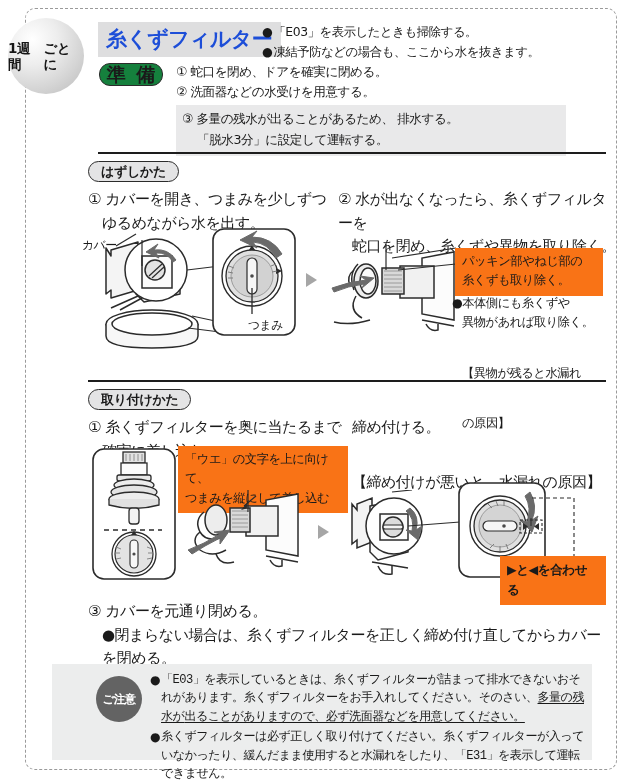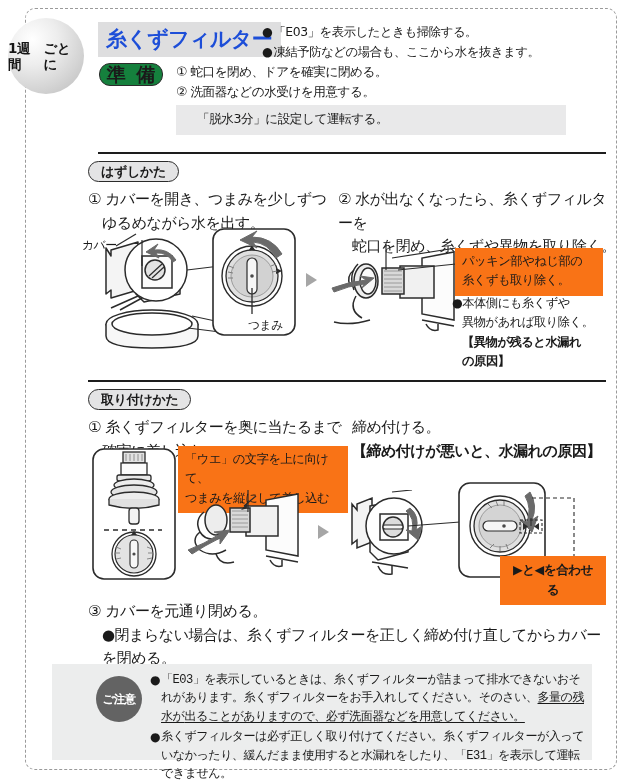--- a/index.html
+++ b/index.html
@@ -45,21 +45,21 @@
     position:absolute;height:21px;border:1.5px solid #2b2b2b;border-radius:11px;background:#e4e4e5;
     display:flex;align-items:center;justify-content:center;
     font-size:13px;font-weight:bold;letter-spacing:-0.3px;padding:0 12px;box-sizing:border-box;
   }
   .step-txt{position:absolute;font-size:15px;line-height:1.58;letter-spacing:-0.5px;}
   .step-txt .sub{display:block;padding-left:14px;}
   .note-gray{position:absolute;background:#f97316;padding:4px 7px 5px 7px;
     font-size:12.3px;line-height:1.58;letter-spacing:-0.5px;box-sizing:border-box;}
   .note-plain{position:absolute;font-size:12.3px;line-height:1.58;letter-spacing:-0.5px;}
   .note-plain .sub{display:block;padding-left:10px;}
-  .bold{font-weight:bold;}
+  .bold{font-weight:normal;margin-top:31px;}
   .sep-arrow{position:absolute;width:0;height:0;border-left:11px solid #a6a6a6;
     border-top:7.5px solid transparent;border-bottom:7.5px solid transparent;}
   .fig{position:absolute;}
   
   .caution-box{position:absolute;left:52px;top:664px;width:540px;height:96px;background:#eceded;}
   .caution-badge{
     position:absolute;left:44px;top:12px;width:46px;height:46px;border-radius:50%;background:#636363;
     display:flex;align-items:center;justify-content:center;color:#fff;font-size:11.5px;font-weight:bold;letter-spacing:-0.6px;
   }
   .caution-text{position:absolute;left:98px;top:7px;width:435px;font-size:12.1px;line-height:1.52;letter-spacing:-0.55px;}
@@ -89,20 +89,21 @@
     <span>凍結予防などの場合も、ここから水を抜きます。</span>
   </div>
 </div>
 
 <div class="prep-pill">準 備</div>
 <div class="prep-list">
   <div>① 蛇口を閉め、ドアを確実に閉める。</div>
   <div>② 洗面器などの水受けを用意する。</div>
 </div>
 <div class="prep-3">
+  <span>③ 多量の残水が出ることがあるため、 排水する。</span>
   <span class="indent">「脱水3分」に設定して運転する。</span>
 </div>
 
 <div class="rule" style="left:98px;top:152px;width:508px;"></div>
 
 <div class="sec-pill" style="left:88px;top:161px;">はずしかた</div>
 
 <div class="step-txt" style="left:88px;top:188px;width:260px;">
   <span>① カバーを開き、つまみを少しずつ</span>
   <span class="sub">ゆるめながら水を出す。</span>
@@ -322,21 +323,21 @@
   <rect x="62" y="38" width="22" height="13" fill="none" stroke="#2b2b2b" stroke-width="1.1" stroke-dasharray="3 2"></rect>
   <path d="M65 41 L65 48 L70 44.5 Z" fill="#2b2b2b"></path>
   <path d="M81 41 L81 48 L76 44.5 Z" fill="#2b2b2b"></path>
   <path d="M73 44 L73 36" stroke="#2b2b2b" stroke-width="1" fill="none"></path>
 </svg>
 
 <svg class="fig" style="left:530px;top:496px;" width="60" height="72" viewBox="0 0 60 72">
   <path d="M2 2 L44 2 L44 68 L14 68" fill="none" stroke="#2b2b2b" stroke-width="1.1" stroke-dasharray="4 3"></path>
 </svg>
 
-<div class="note-gray" style="left:500px;top:556px;width:106px;text-align:center;font-weight:bold;font-size:12.6px;">▶と◀を合わせる</div>
+<div class="note-gray" style="left:500px;top:556px;width:106px;text-align:left;font-weight:bold;font-size:12.6px;">▶と◀を合わせる</div>
 
 <div class="step-txt" style="left:88px;top:600px;width:520px;">
   <span>③ カバーを元通り閉める。</span>
   <span class="sub"><span>●</span><span>閉まらない場合は、糸くずフィルターを正しく締め付け直してからカバーを閉める。</span></span>
   <span class="sub"><span>●</span><span>カバーを無理に閉めない。 </span><span class="bold">【破損の原因】</span></span>
 </div>
 
 <div class="caution-box">
   <div class="caution-badge">ご注意</div>
   <div class="caution-text">

